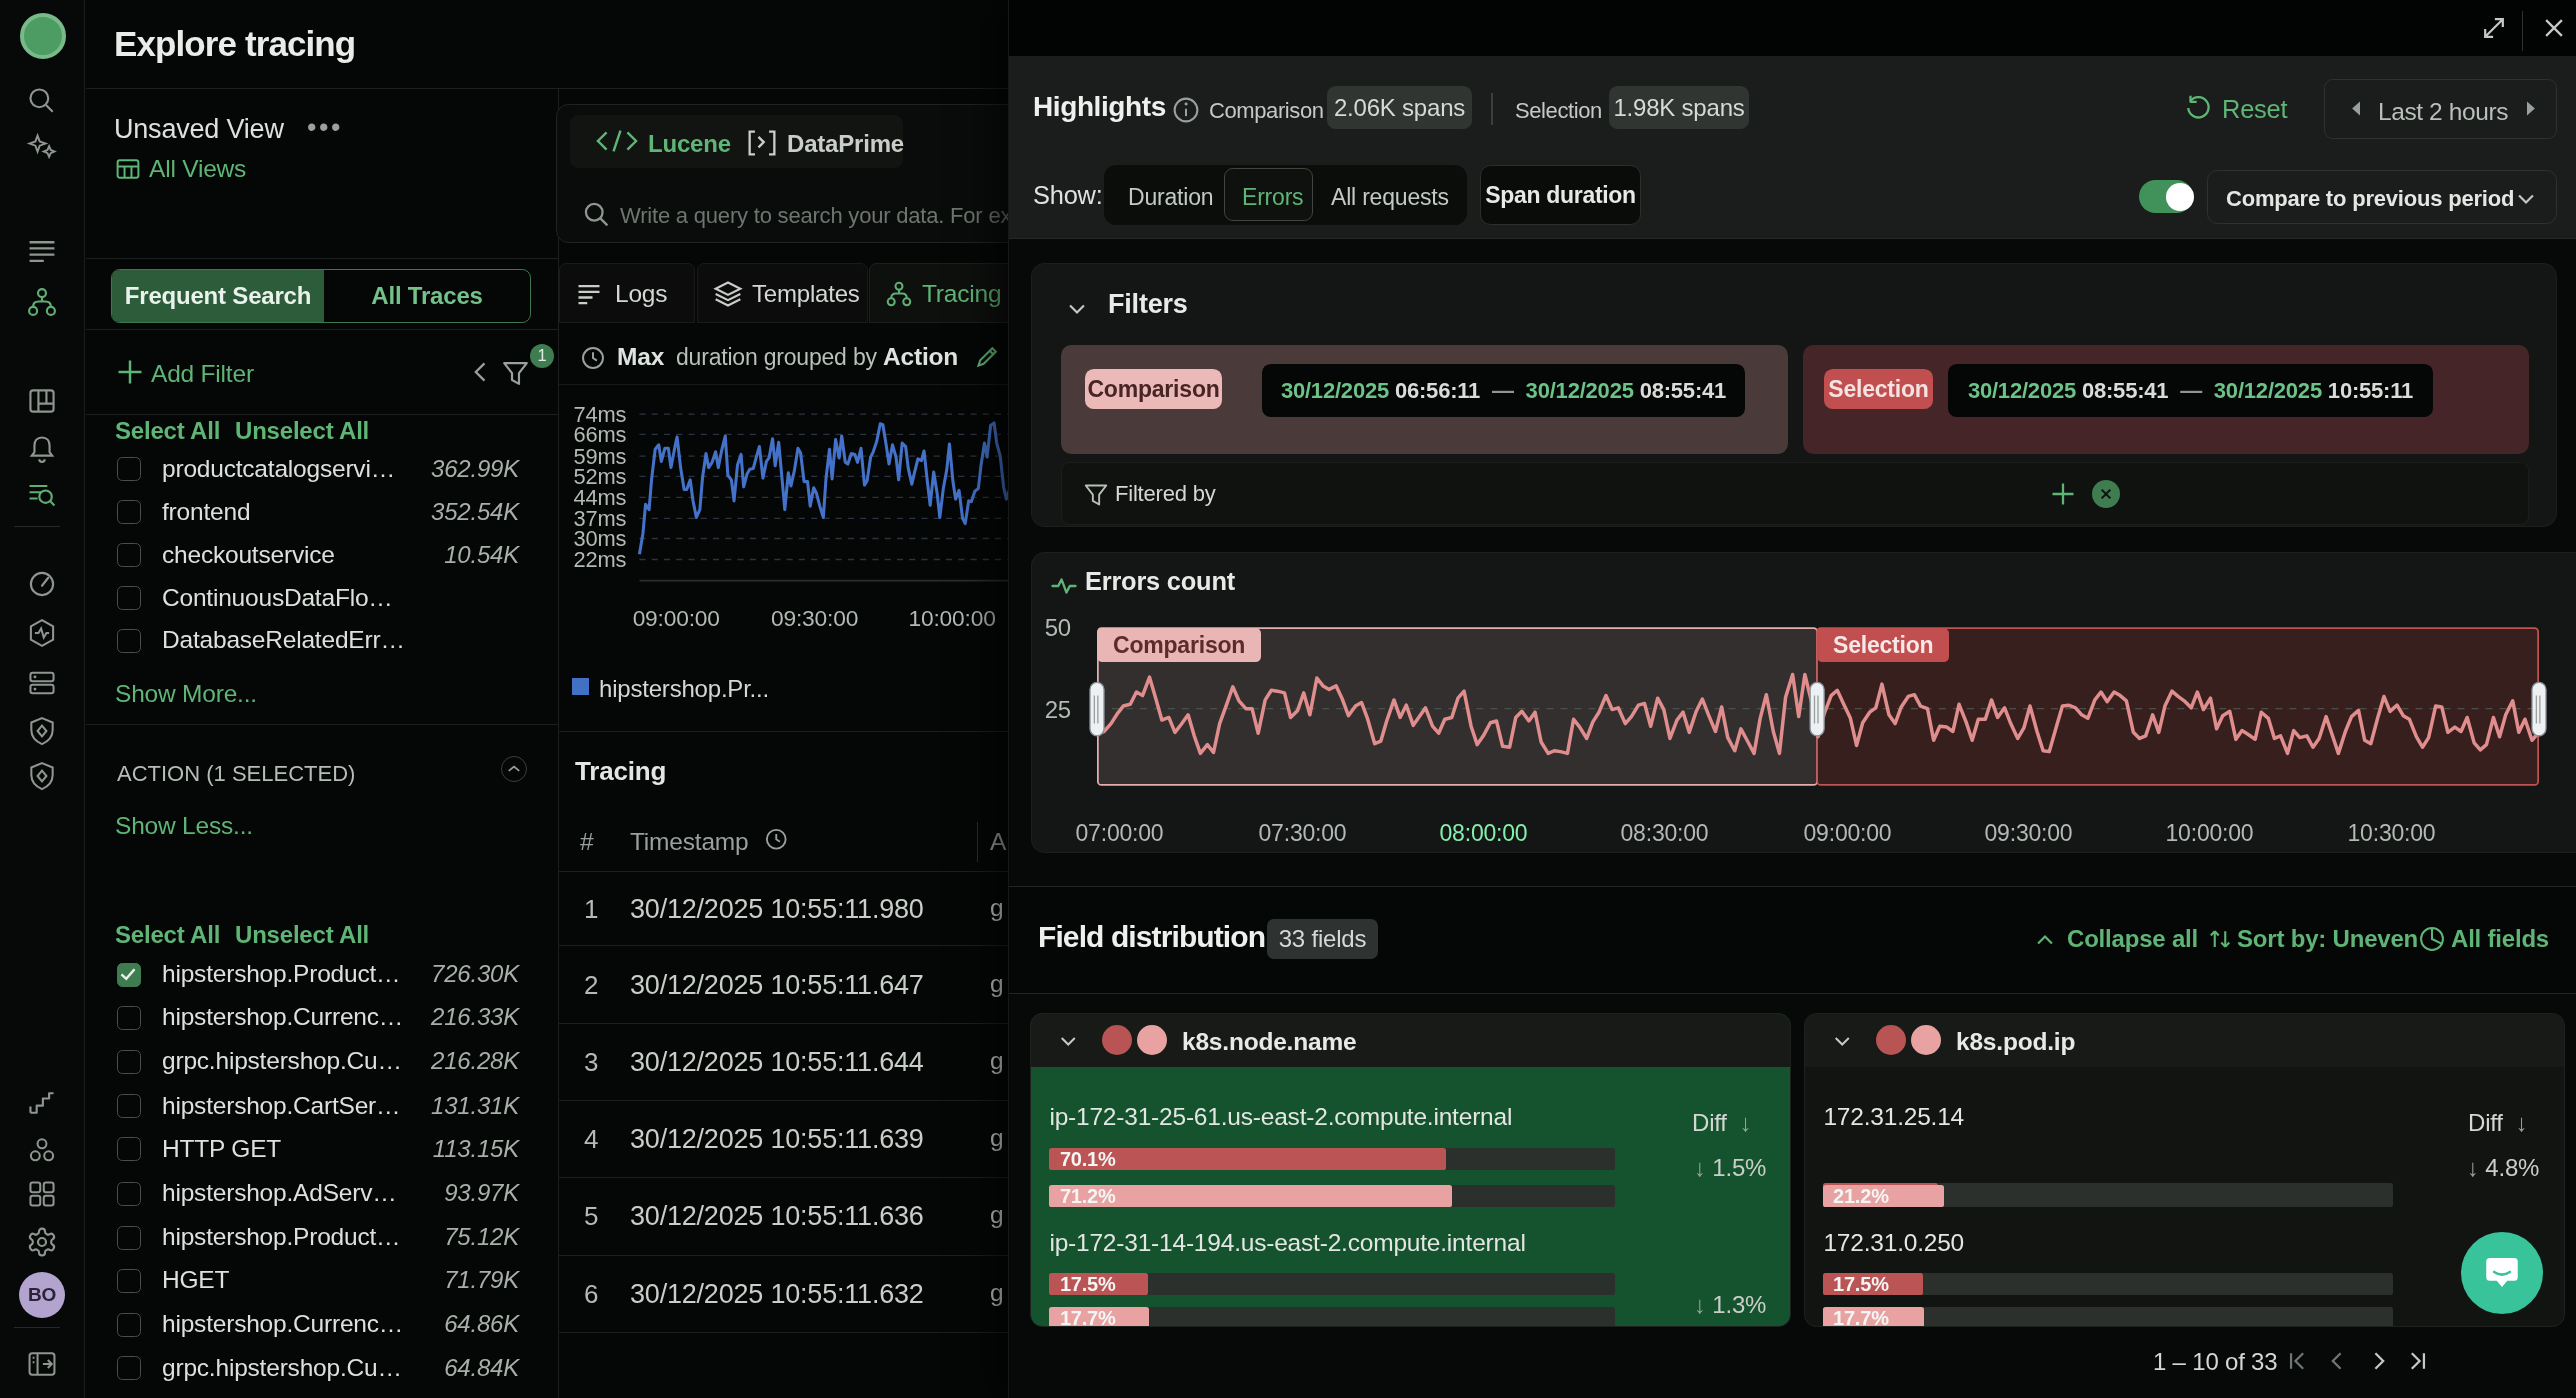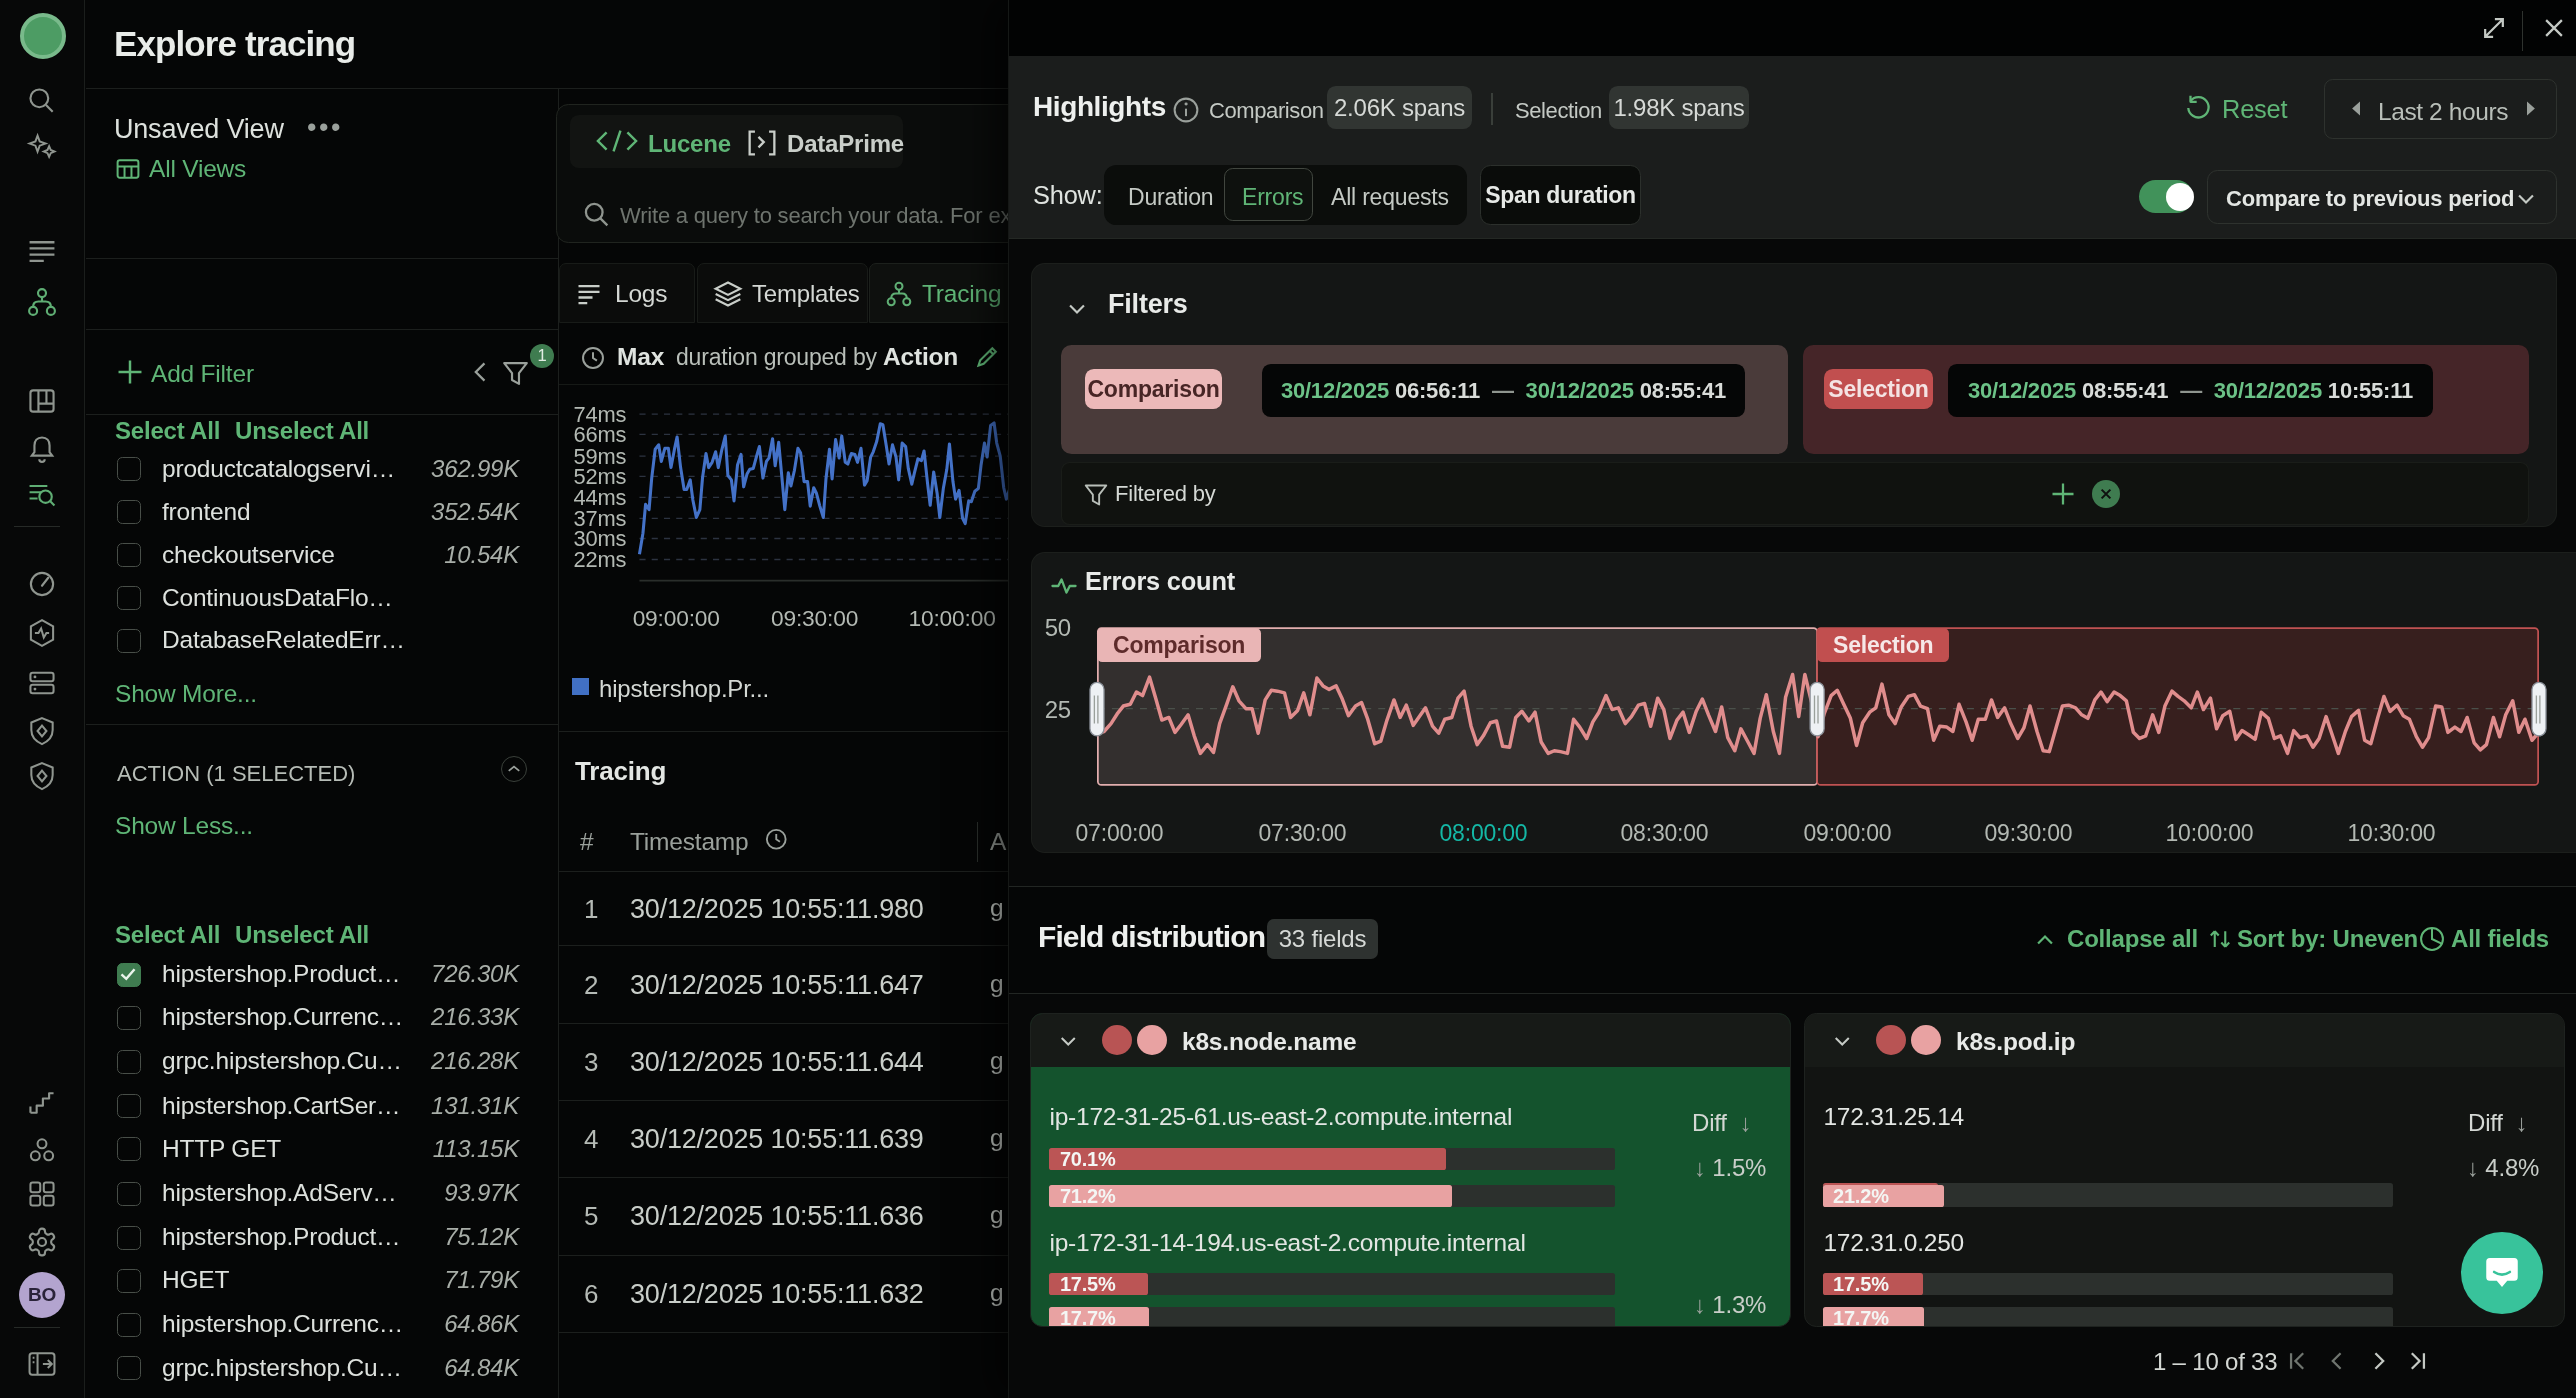--- a/index.html
+++ b/index.html
@@ -110,20 +110,24 @@
   <div class="abs" style="left:114px;top:114px;font-size:27px;color:#dde1dd;">Unsaved View</div>
   <div class="abs" style="left:307px;top:112px;font-size:27px;color:#9aa09b;letter-spacing:2.6px;">•••</div>
   <svg class="ic" style="left:115px;top:156px" width="26" height="26" viewBox="0 0 30 30" fill="none" stroke="#5fb576" stroke-width="2.3">
       <rect x="3" y="5" width="24" height="20" rx="2.5"></rect>
       <path d="M3 12 H27 M11 12 V25 M19 12 V25"></path>
     </svg>
     <div class="abs grn" style="left:149px;top:155px;font-size:24.5px;">All Views</div>
 
   <div class="hline" style="left:86px;top:258px;width:472px;"></div>
 
+  <div class="abs" style="left:111px;top:269px;width:420px;height:54px;border:1.8px solid #3c7950;border-radius:8.8px;overflow:hidden;display:flex;">
+    <div style="width:212px;height:100%;background:#2d5c3b;color:#e9f2eb;font-size:24px;font-weight:600;display:flex;align-items:center;justify-content:center;">Frequent Search</div>
+    <div style="flex:1;color:#74c189;font-size:24px;font-weight:600;display:flex;align-items:center;justify-content:center;">All Traces</div>
+  </div>
 
   <div class="hline" style="left:86px;top:329px;width:472px;"></div>
 
   <div class="abs grn" style="left:151px;top:360px;font-size:24.5px;">Add Filter</div>
   <svg class="ic" style="left:115px;top:357px" width="30" height="30" viewBox="0 0 34 34" fill="none" stroke="#5fb576" stroke-width="2.8">
       <path d="M17 4 V30 M4 17 H30"></path>
     </svg>
   <svg class="ic" style="left:468px;top:359px" width="26" height="26" viewBox="0 0 30 30" fill="none" stroke="#9aa09b" stroke-width="2.6">
       <path d="M19 5 L9 15 L19 25"></path>
     </svg>
@@ -413,21 +417,21 @@
           <rect x="814" y="63" width="16" height="61" rx="8" fill="#eef1f4" stroke="#8a9098" stroke-width="1.5"></rect>
             <path d="M819 78 V110 M823 78 V110" stroke="#9aa09b" stroke-width="1.5"></path>
           <rect x="1638" y="63" width="16" height="61" rx="8" fill="#eef1f4" stroke="#8a9098" stroke-width="1.5"></rect>
             <path d="M1643 78 V110 M1647 78 V110" stroke="#9aa09b" stroke-width="1.5"></path>
         </g>
       </svg>
       <div class="abs" style="left:65px;top:75px;height:34px;background:#e9b5b5;border-radius:5.3px;font-size:23px;font-weight:700;color:#5e2b2b;display:flex;align-items:center;padding:0 16px;">Comparison</div>
       <div class="abs" style="left:785px;top:75px;height:34px;background:#c14f4f;border-radius:5.3px;font-size:23px;font-weight:700;color:#f6e8e8;display:flex;align-items:center;padding:0 16px;">Selection</div>
       <div class="abs" style="left:26px;top:267px;width:123px;text-align:center;font-size:23px;color:#b3b9b3;">07:00:00</div>
       <div class="abs" style="left:209px;top:267px;width:123px;text-align:center;font-size:23px;color:#b3b9b3;">07:30:00</div>
-      <div class="abs" style="left:390px;top:267px;width:123px;text-align:center;font-size:23px;color:#14b8a6;">08:00:00</div>
+      <div class="abs" style="left:390px;top:267px;width:123px;text-align:center;font-size:23px;color:#86efac;">08:00:00</div>
       <div class="abs" style="left:571px;top:267px;width:123px;text-align:center;font-size:23px;color:#b3b9b3;">08:30:00</div>
       <div class="abs" style="left:754px;top:267px;width:123px;text-align:center;font-size:23px;color:#b3b9b3;">09:00:00</div>
       <div class="abs" style="left:935px;top:267px;width:123px;text-align:center;font-size:23px;color:#b3b9b3;">09:30:00</div>
       <div class="abs" style="left:1116px;top:267px;width:123px;text-align:center;font-size:23px;color:#b3b9b3;">10:00:00</div>
       <div class="abs" style="left:1298px;top:267px;width:123px;text-align:center;font-size:23px;color:#b3b9b3;">10:30:00</div>
     </div>
     <div class="hline" style="left:0;top:886px;width:1568px;background:#222623;"></div>
     <div class="abs" style="left:0;top:887px;width:1568px;height:106px;background:#050606;"></div>
     <div class="hline" style="left:0;top:993px;width:1568px;background:#222623;"></div>
     <div class="abs" style="left:29px;top:920px;font-size:30px;font-weight:700;color:#eef0ee;letter-spacing:-0.9px;">Field distribution</div>

